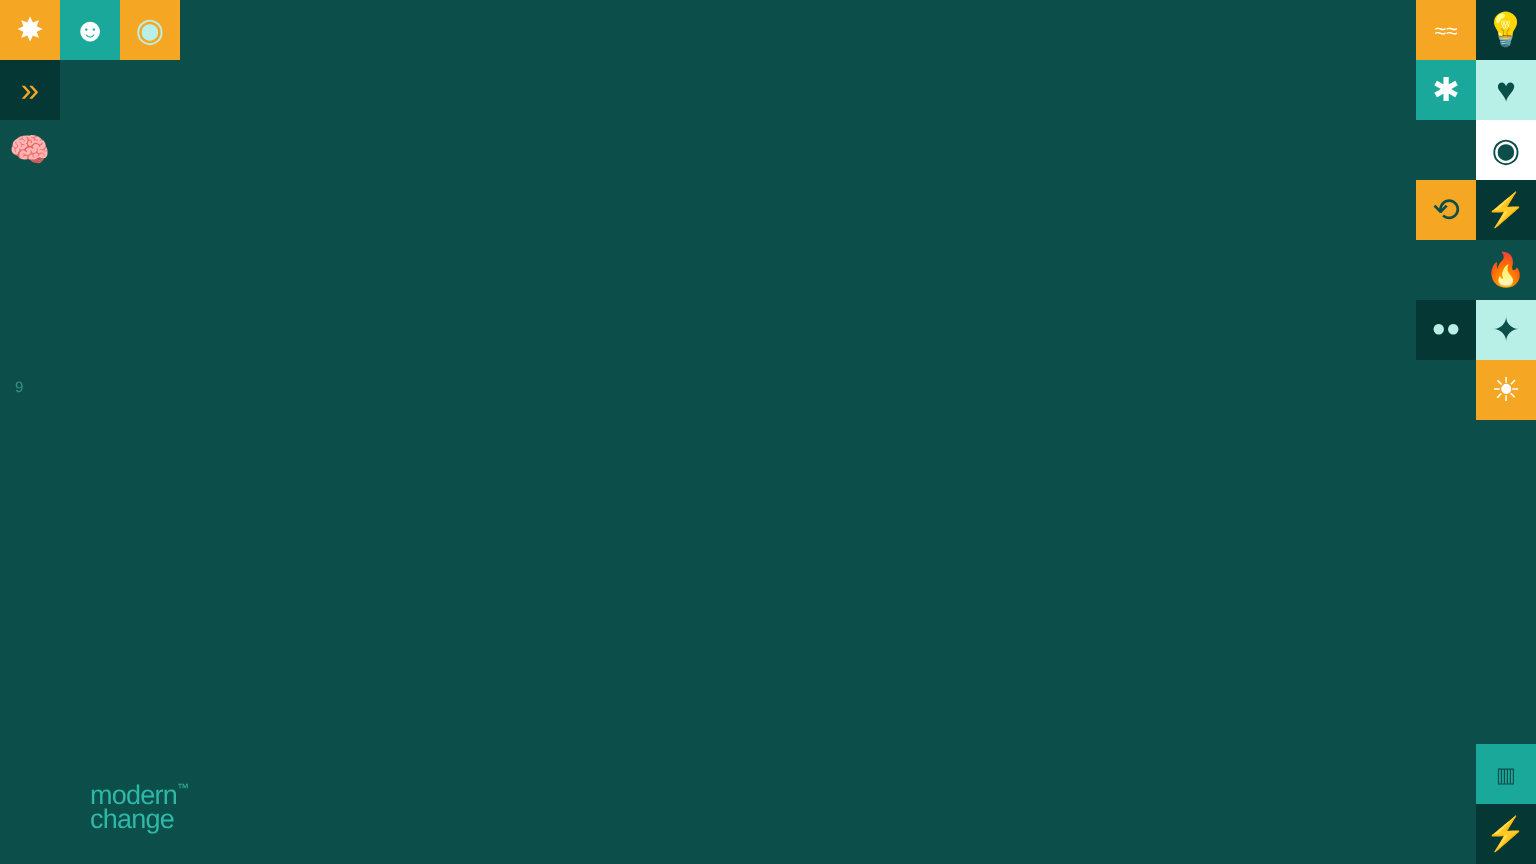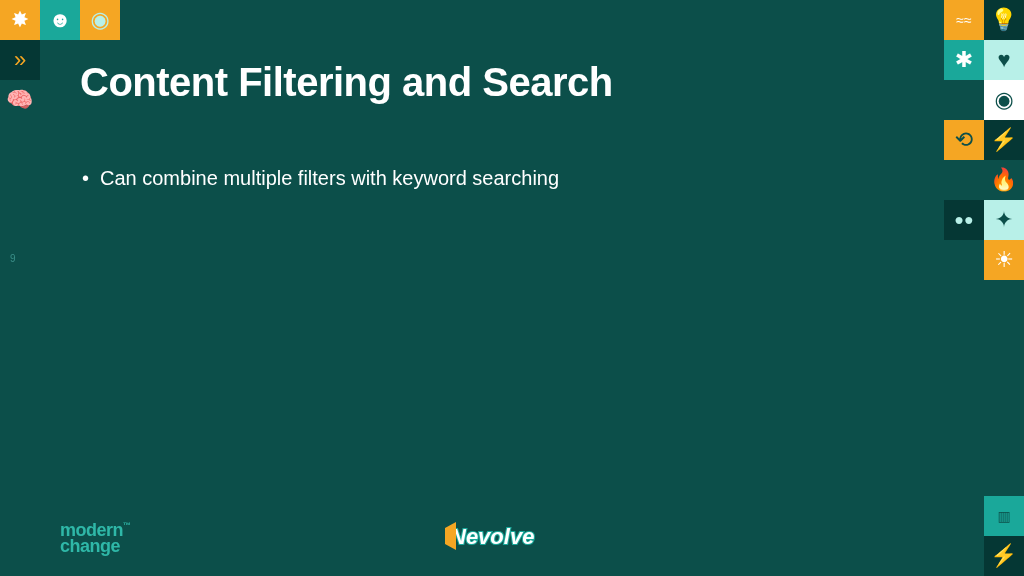--- a/index.html
+++ b/index.html
@@ -52,21 +52,21 @@
   .bg-teal  { background:#1aa89a; }
   .bg-white { background:#ffffff; }
   .bg-dark  { background:#053734; }
   .bg-mint  { background:#b8f0e8; }
   .bg-none  { background:transparent; }
   
   .logo-mc {
     position:absolute;
     left:60px; bottom:22px;
     color:#2fb8a8;
-    font-weight:700;
+    font-weight:400;
     line-height:0.85;
     font-size:18px;
     letter-spacing:-0.5px;
     font-family: "Segoe UI", Arial, sans-serif;
   }
   .logo-mc .tm { font-size:8px; vertical-align: top; }
   .logo-evolve {
     position:absolute;
     left:50%; bottom:22px;
     transform:translateX(-50%);
@@ -126,31 +126,23 @@
     <div style="display:flex">
       <div class="tile bg-teal" style="color:#0c4f4a;font-size:14px">▥</div>
     </div>
     <div style="display:flex">
       <div class="tile bg-dark" style="color:#f5a623">⚡</div>
     </div>
   </div>
 
   <div class="page-num">9</div>
 
-  <h1 class="title">Content Filtering and Search</h1>
 
   <ul class="bullets">
-    <li>Can combine multiple filters with keyword searching</li>
   </ul>
 
   <div class="logo-mc">
     <span>modern</span><span class="tm">™</span><br>
     <span>change</span>
   </div>
 
-  <div class="logo-evolve">
-    <svg width="140" height="34" viewBox="0 0 140 34">
-      <text x="8" y="24" font-family="Arial Black, Arial" font-size="22" font-weight="900" fill="#ffffff" stroke="#1aa89a" stroke-width="2.2" paint-order="stroke" font-style="italic">Nevolve</text>
-      <path d="M3 8 L14 2 L14 30 L3 24 Z" fill="#f5a623"></path>
-    </svg>
-  </div>
 
 </div>
 
 </body></html>

